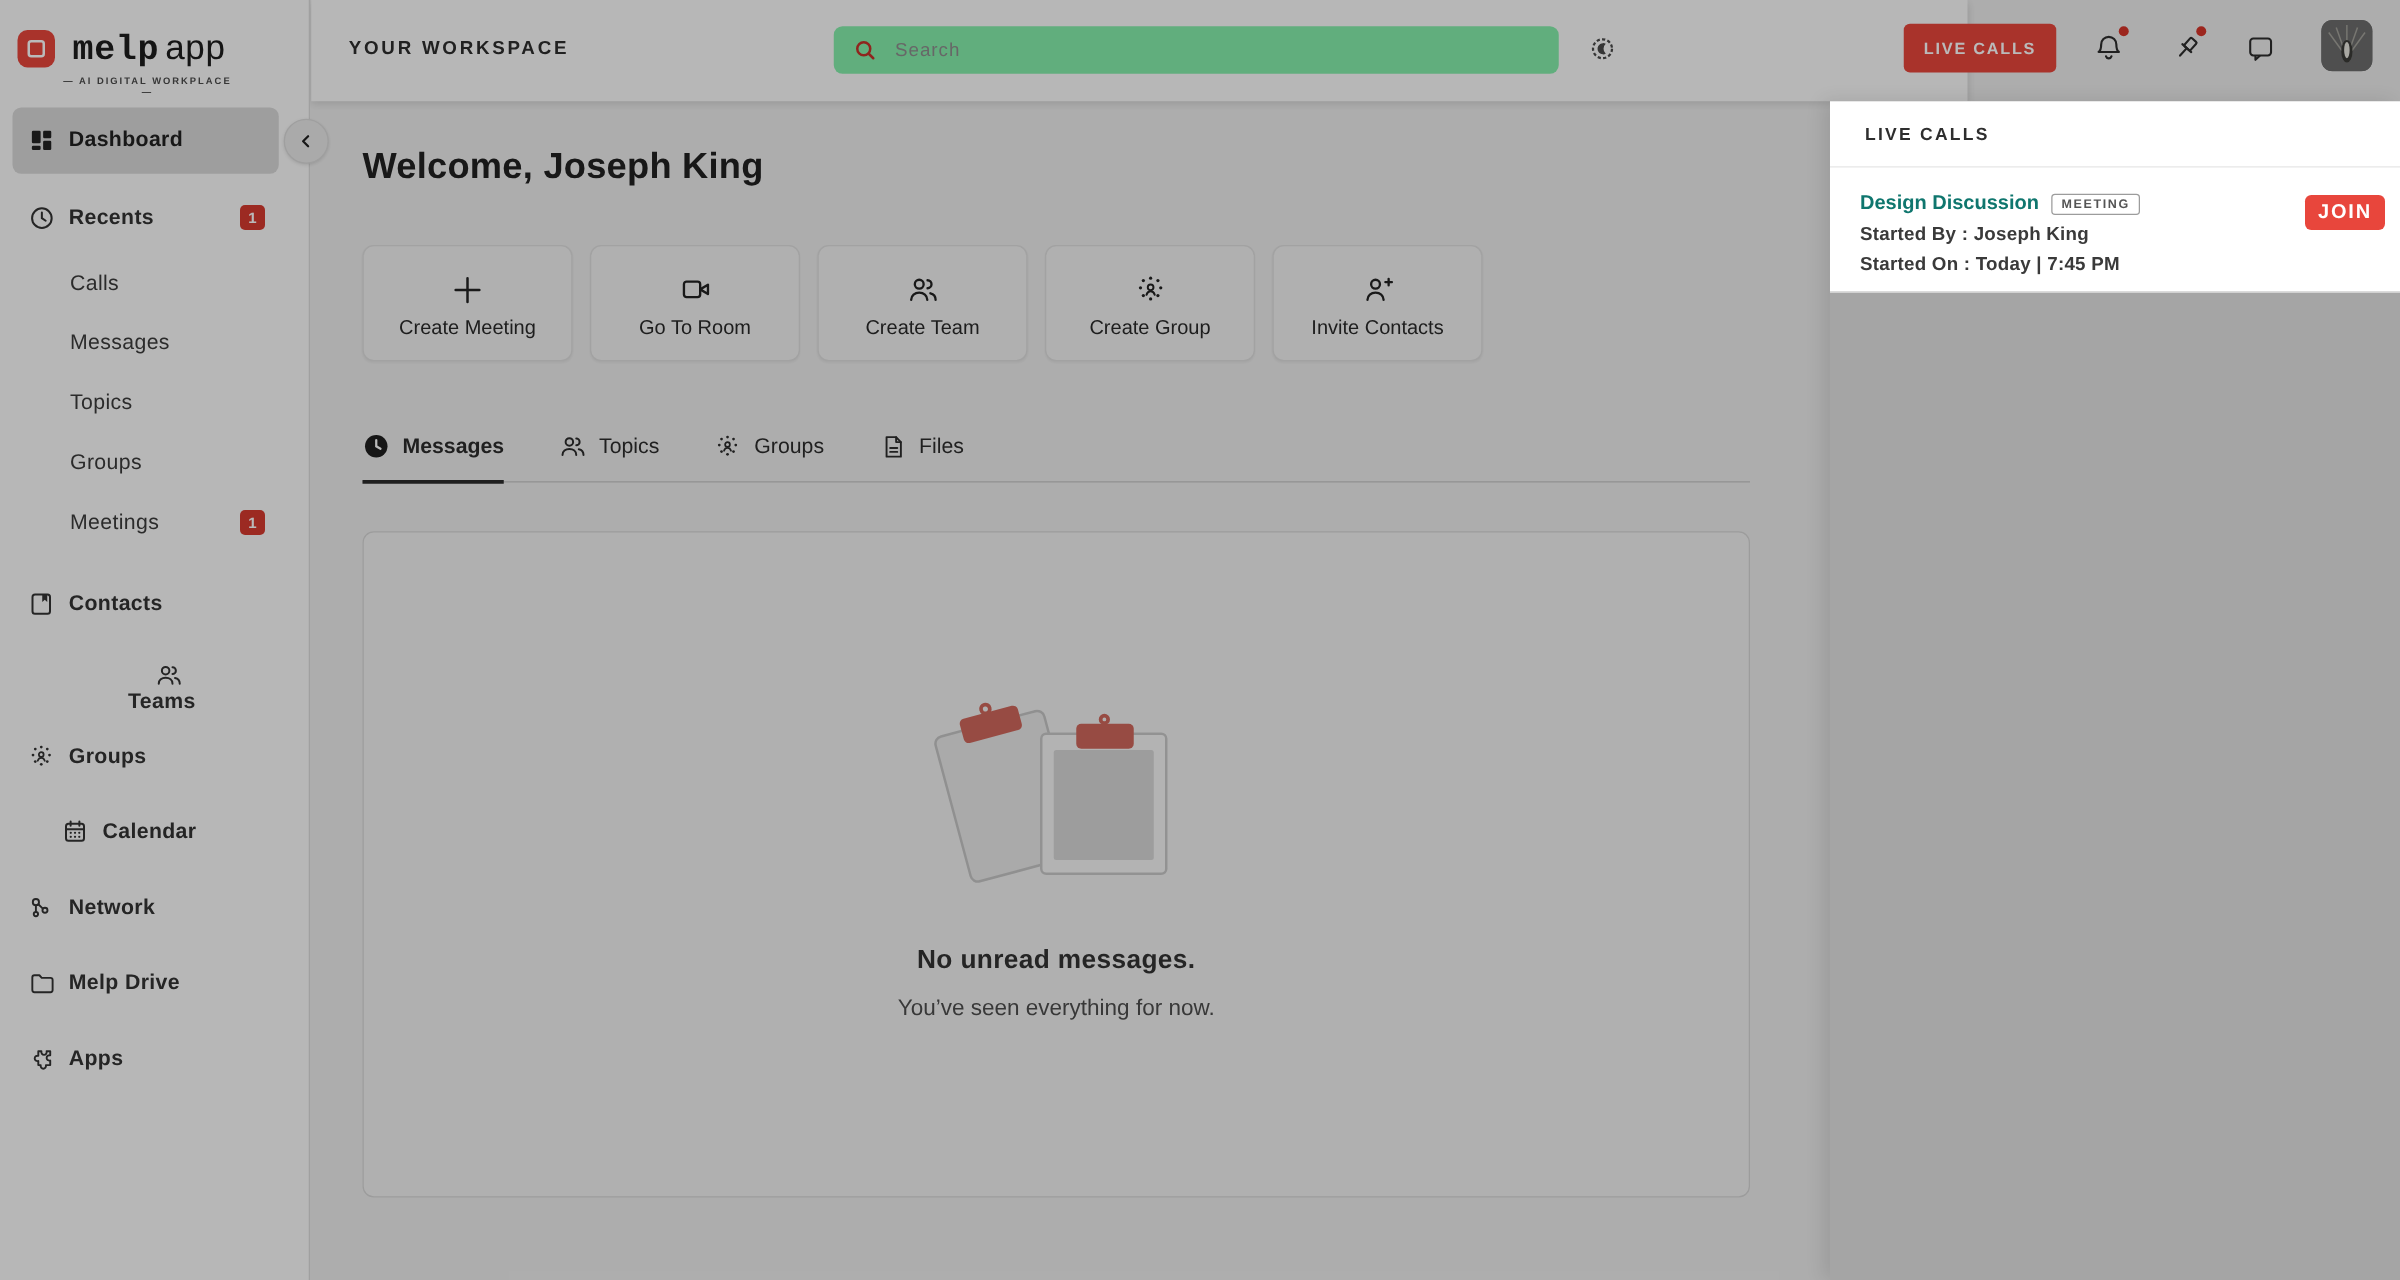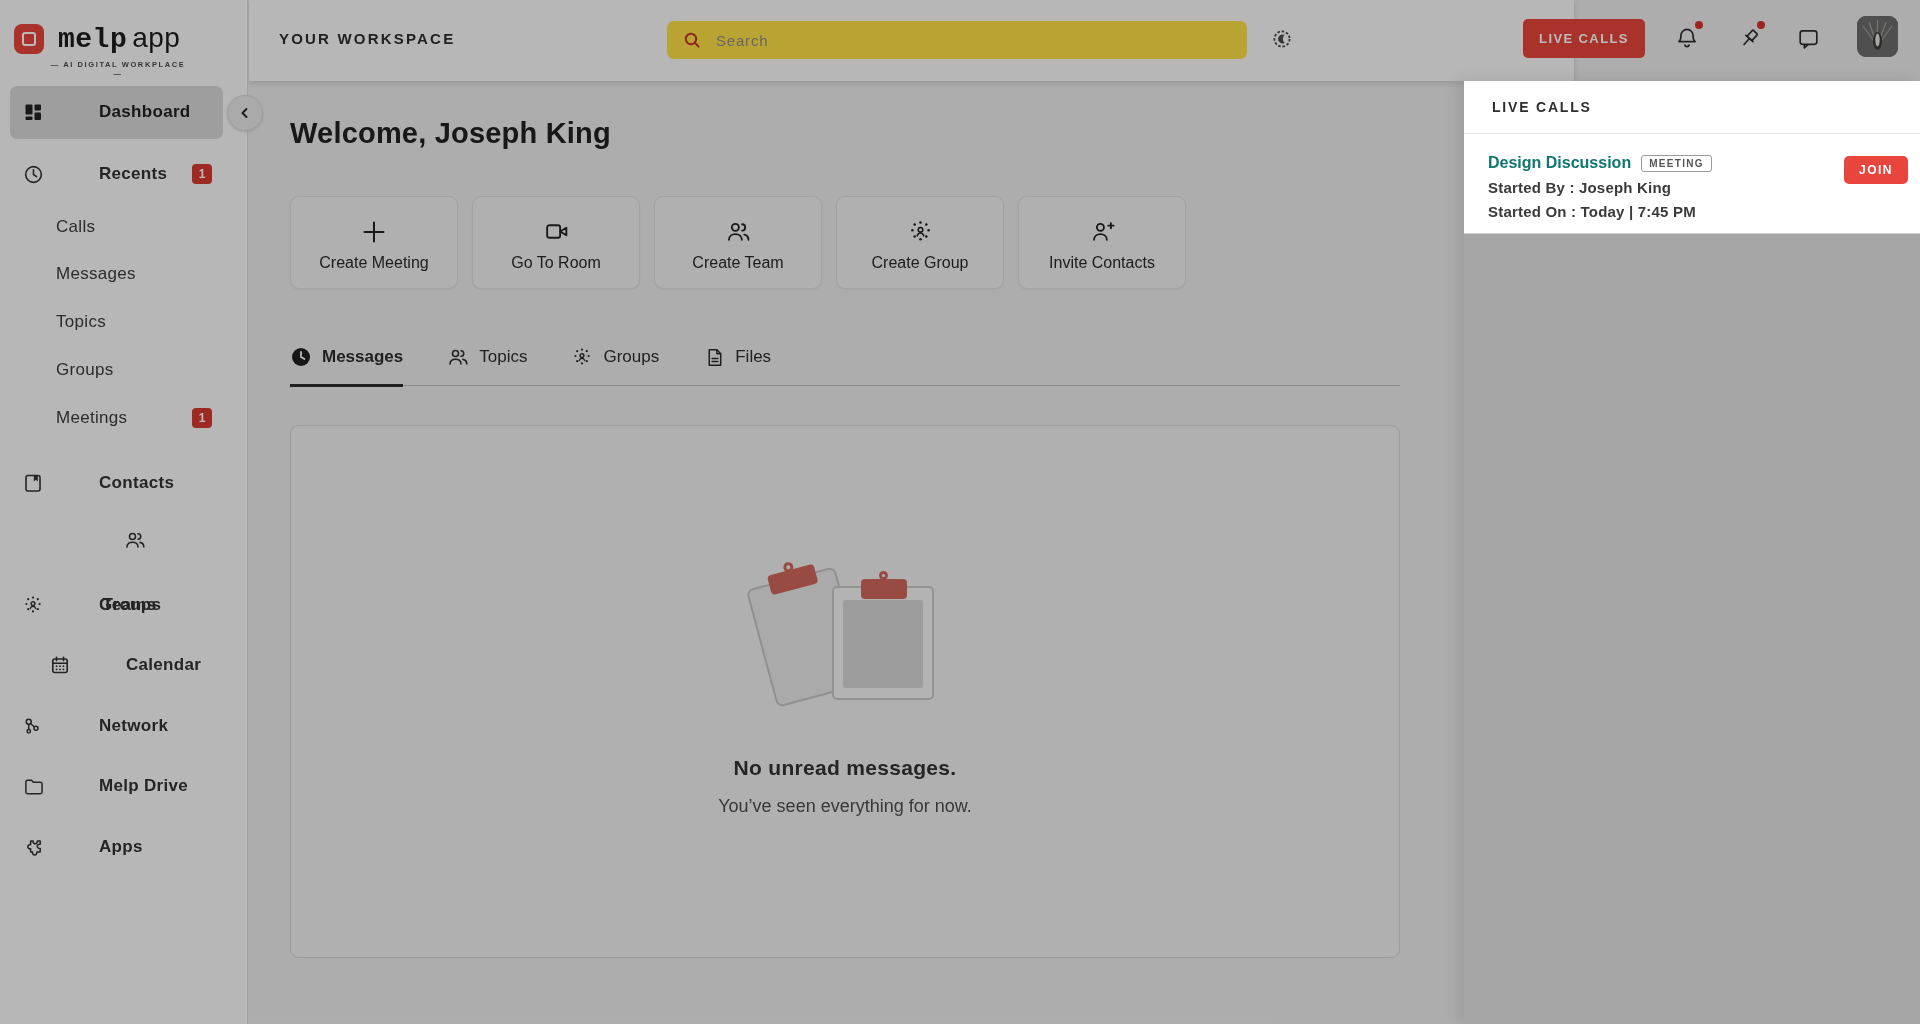--- a/index.html
+++ b/index.html
@@ -18,40 +18,40 @@
     border:2.5px solid #ffffff; border-radius:3px; }
   .logo-text { position:absolute; left:46px; top:2px; font-size:28px; color:#1d1d1d; letter-spacing:.5px; }
   .logo-text b { font-weight:700;font-family:Liberation Mono, monospace; }
   .logo-text span.lt { font-weight:400; margin-left:5px; }
   .logo-tagline { position:absolute; left:36px; top:40px; width:140px; text-align:center;
     font-size:7.5px; letter-spacing:1.6px; color:#4c4c4c; font-weight:600; }
 
   .active-pill { position:absolute; left:10px; top:86px; width:213px; height:53px;
     background:#d9d9d9; border-radius:7px; }
   .srow { position:absolute; left:0; width:248px; height:30px; display:flex;
-    align-items:center; cursor:pointer; z-index:3;gap:44px; }
+    align-items:center; cursor:pointer; z-index:3; }
   .srow .sic { width:22px; height:22px; margin-left:22px; flex:0 0 22px;
     display:flex; align-items:center; justify-content:center; }
   .srow .slabel { margin-left:11px; font-size:17px; font-weight:600; color:#333; letter-spacing:.3px; }
   .srow.sub .slabel { margin-left:56px; font-weight:500; color:#3c3c3c; }
   .srow .sbadge { position:absolute; right:36px; top:5px; min-width:20px; height:20px;
     background:#d63a2f; border-radius:4px; color:#fff; font-size:12px; font-weight:700;
     display:flex; align-items:center; justify-content:center; padding:0 4px; }
   .r0{top:97px;} .r0 .slabel{font-weight:700;color:#222;}
   .r1{top:159px;} .r2{top:212px;} .r3{top:259px;} .r4{top:307px;} .r5{top:355px;}
   .r6{top:403px;} .r7{top:468px;} .r8{top:529px;flex-direction:column;} .r9{top:590px;} .r10{top:650px;padding-left:27px;}
   .r11{top:711px;} .r12{top:771px;} .r13{top:832px;}
 
   
   .topbar { position:absolute; left:249px; top:0; width:1325px; height:81px;
     background:#fbfbfb; box-shadow:0 2px 7px rgba(0,0,0,.14); z-index:1;padding-left:24px; }
   .workspace { position:absolute; left:30px; top:30px; font-size:15px; font-weight:700;
     letter-spacing:2.2px; color:#2e2e2e; }
   .search { position:absolute; left:418px; top:21px; width:580px; height:38px;
-    background:#fde047; border-radius:7px; display:flex; align-items:center; }
+    background:#86efac; border-radius:7px; display:flex; align-items:center; }
   .search svg { margin-left:15px; }
   .search input { border:none; outline:none; background:transparent; margin-left:14px;
     font-size:15px; letter-spacing:.8px; color:#444; width:480px;
     font-family:"Liberation Sans", sans-serif; }
   .search input::placeholder { color:#8e8e8e; }
   .theme-btn { position:absolute; left:1021px; top:27px; width:24px; height:24px; cursor:pointer; }
   .livecalls-btn { position:absolute; left:1274px; top:19px; width:122px; height:39px;
     background:#e8463c; border:none; border-radius:5px; color:#fff; font-size:13px;
     font-weight:700; letter-spacing:1.4px; cursor:pointer;
     font-family:"Liberation Sans", sans-serif; }
@@ -120,21 +120,21 @@
     border-bottom:1px solid #e6e6e6; }
   .panel-body { position:relative; padding:20px 0 0 24px; }
   .call-title-row { display:flex; align-items:center; }
   .call-title { font-size:16px; font-weight:700; color:#0f766e;text-align:center; }
   .call-badge { margin-left:10px; font-size:10px; font-weight:600; letter-spacing:1.3px;
     color:#555; border:1px solid #9c9c9c; border-radius:3px; padding:2px 7px;
     background:#fff; }
   .call-line { margin-top:7px; font-size:15px; font-weight:700; color:#3a3a3a;
     letter-spacing:.2px; }
   .join-btn { position:absolute; right:12px; top:22px; width:64px; height:28px;
-    background:#e8463c; border:none; border-radius:5px; color:#fff; font-size:12px;
+    background:#e8463c; border:none; border-radius:5px; color:#fff; font-size:16px;
     font-weight:700; letter-spacing:1.5px; cursor:pointer;
     font-family:"Liberation Sans", sans-serif; }
 
   svg { display:block; }
 </style>
 </head>
 <body>
 
 <div class="app">
 

